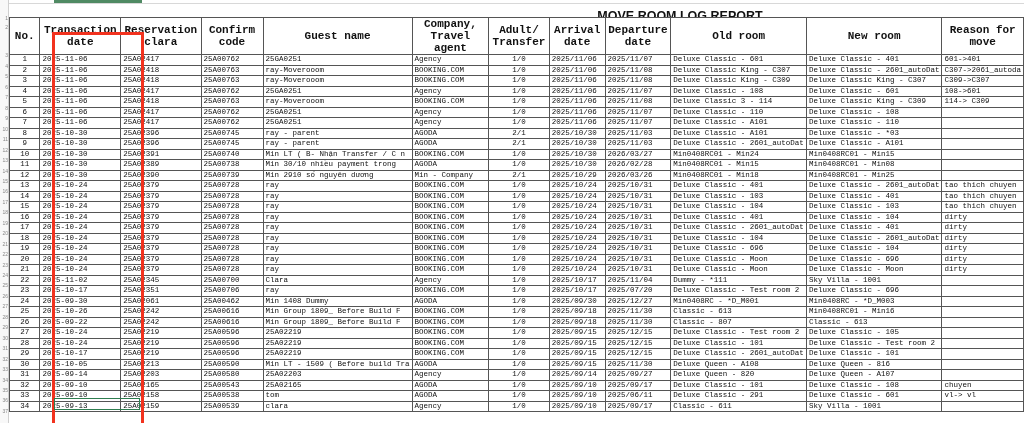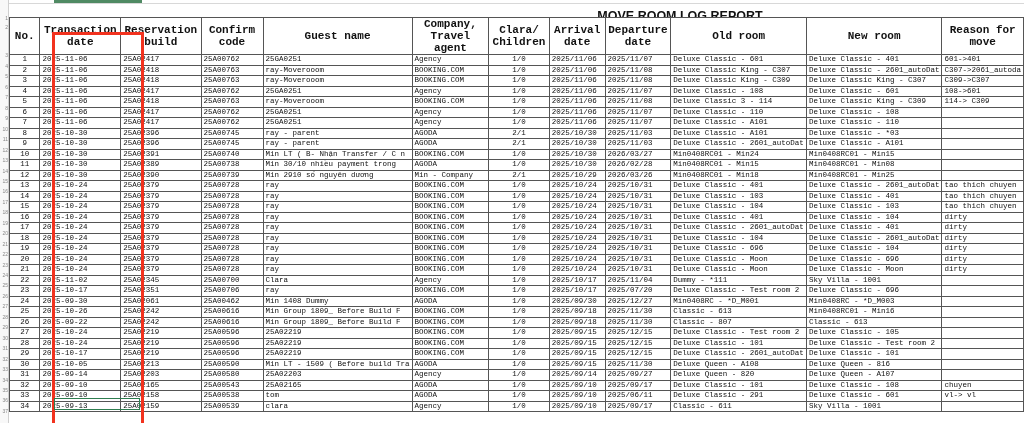--- a/index.html
+++ b/index.html
@@ -79,25 +79,25 @@
       <col style="width:67px">
     <col style="width:69px">
       <col style="width:108px">
       <col style="width:108px">
       <col style="width:80px">
   </colgroup>
   <thead>
     <tr id="header-row">
         <th>No.</th>
         <th>Transaction date</th>
-        <th>Reservation build</th>
+        <th>Reservation clara</th>
         <th>Confirm code</th>
         <th>Guest name</th>
         <th>Company, Travel agent</th>
-        <th>Clara/ Children</th>
+        <th>Adult/ Transfer</th>
         <th>Arrival date</th>
         <th>Departure date</th>
         <th>Old room</th>
         <th>New room</th>
         <th>Reason for move</th>
       </tr>
   </thead>
   <tbody id="table-body">
       <tr class="row">
         <td class="c">1</td>

